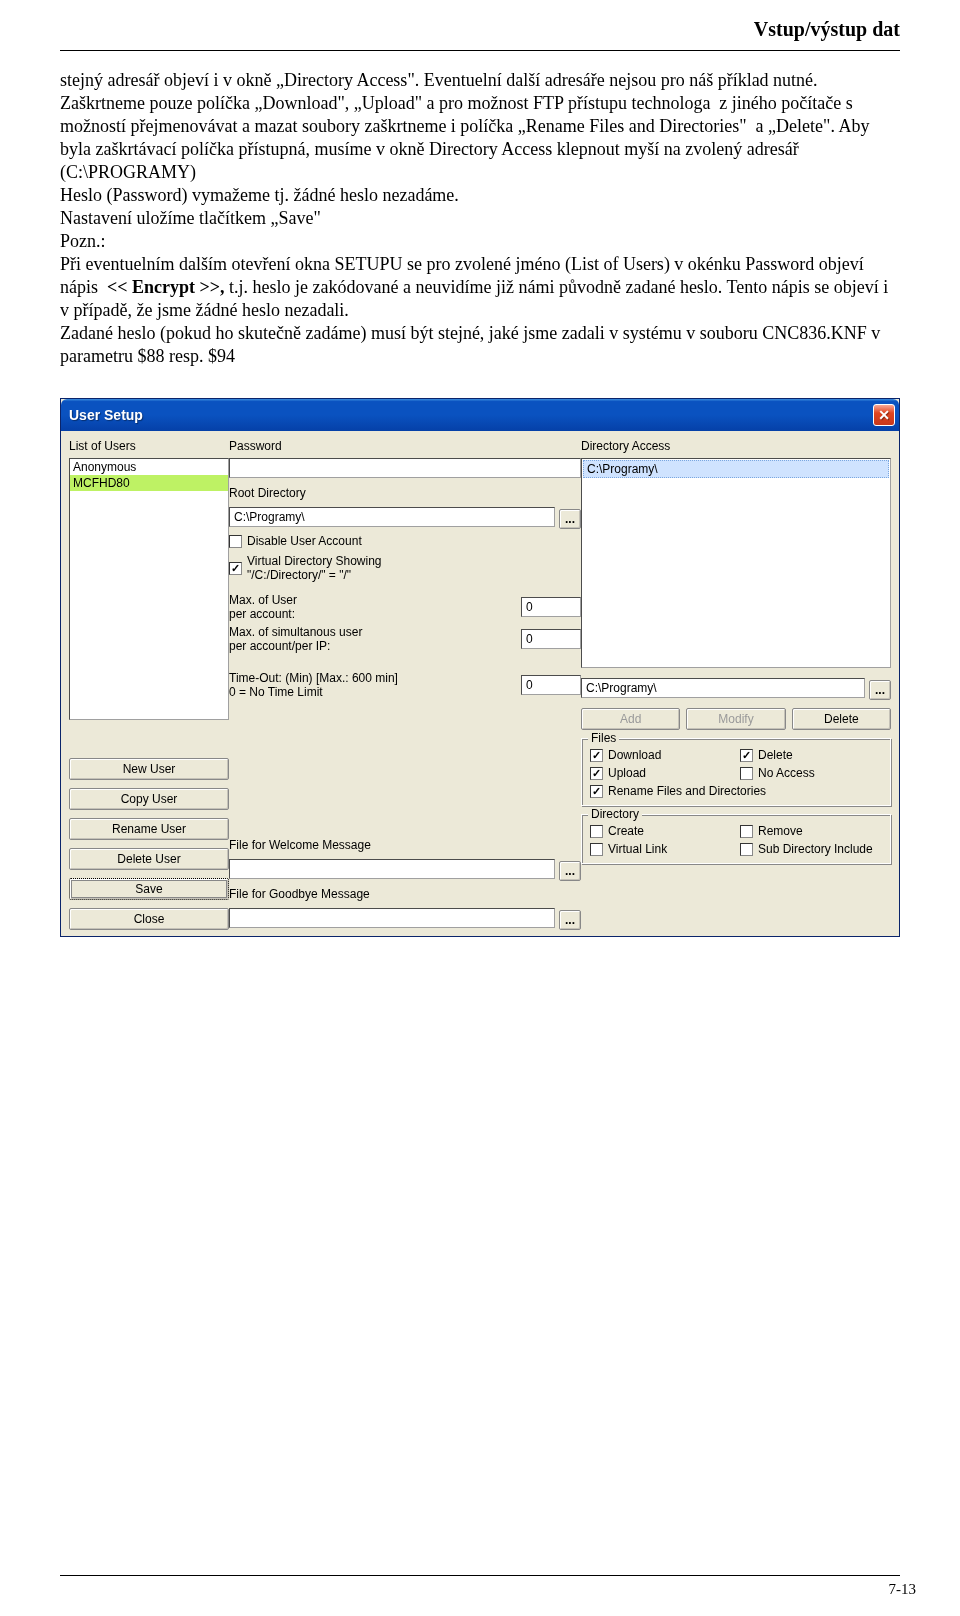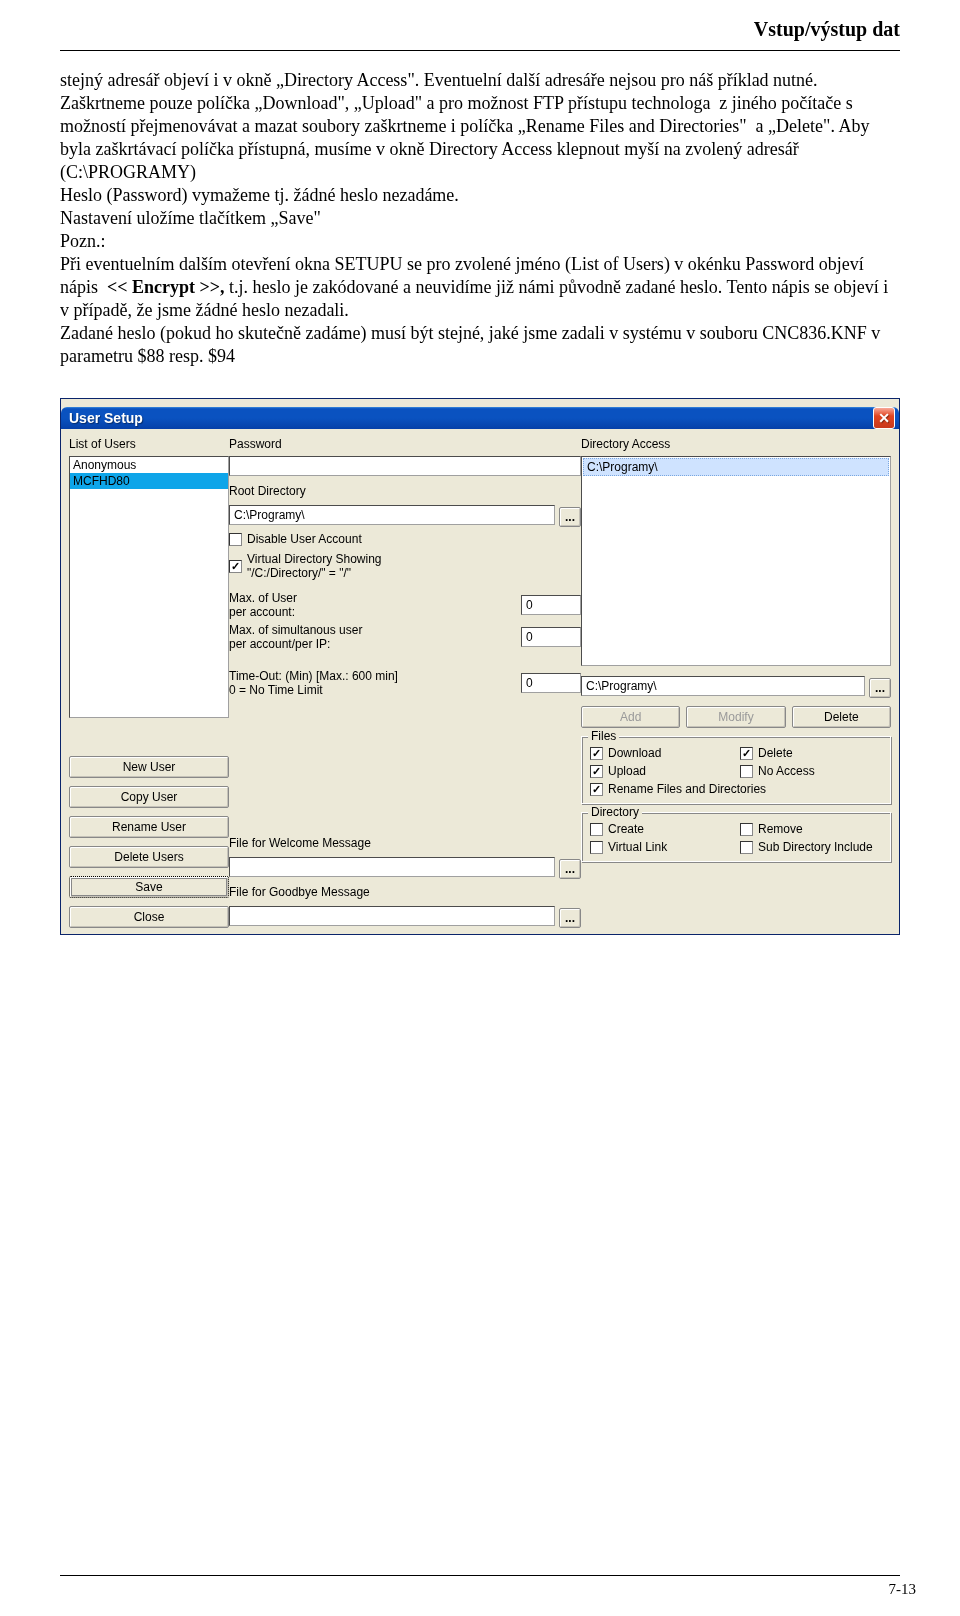--- a/index.html
+++ b/index.html
@@ -38,31 +38,30 @@
   
   .win {
     width: 840px;
     border: 1px solid #0a246a;
     font-family: Tahoma, Geneva, sans-serif;
     font-size: 12px;
     background: #ece9d8;
     margin-top: 10px;
   }
   .titlebar {
-    height: 22px;
+    height: 32px;
     background: linear-gradient(to bottom, #3c8cde 0%, #0a52c0 8%, #0a52c0 50%, #0540a8 100%);
     display: flex;
     align-items: center;
     padding: 0 4px 0 8px;
     color: #fff;
     font-weight: bold;
     font-size: 14px;
     text-shadow: 1px 1px 1px rgba(0,0,0,0.4);
     border-radius: 6px 6px 0 0;
-    margin-top: 8px;
   }
   .titlebar .spacer { flex: 1; }
   .close-btn {
     width: 22px; height: 22px;
     background: linear-gradient(to bottom, #f8a898, #e24520 40%, #c8381c);
     border: 1px solid #fff;
     border-radius: 3px;
     color: #fff;
     font-weight: bold;
     display: flex; align-items: center; justify-content: center;
@@ -81,21 +80,21 @@
 
   .listbox {
     background: #fff;
     border: 1px inset #a0a0a0;
     height: 262px;
     font-family: "MS Sans Serif", Tahoma, sans-serif;
     font-size: 12px;
     overflow: hidden;
   }
   .listbox .item { padding: 1px 3px; }
-  .listbox .item.sel { background: #0ea5e9; }
+  .listbox .item.sel { background: #bef264; }
 
   .btn {
     height: 22px;
     background: #ece9d8;
     border: 1px solid #888;
     border-radius: 2px;
     box-shadow: inset 1px 1px 0 #fff, inset -1px -1px 0 #c5c2b8;
     font-family: Tahoma, sans-serif;
     font-size: 12px;
     display: flex; align-items: center; justify-content: center;
@@ -193,21 +192,21 @@
       <div class="col col-left">
         <div class="lbl">List of Users</div>
         <div class="listbox">
           <div class="item">Anonymous</div>
           <div class="item sel">MCFHD80</div>
         </div>
         <div style="height:26px"></div>
         <div class="btn">New User</div>
         <div class="btn">Copy User</div>
         <div class="btn">Rename User</div>
-        <div class="btn">Delete Users</div>
+        <div class="btn">Delete User</div>
         <div class="btn focus">Save</div>
         <div class="btn">Close</div>
       </div>
 
       <div class="col col-mid">
         <div class="lbl">Password</div>
         <div class="txt"></div>
 
         <div class="lbl" style="margin-top:4px">Root Directory</div>
         <div class="row">

